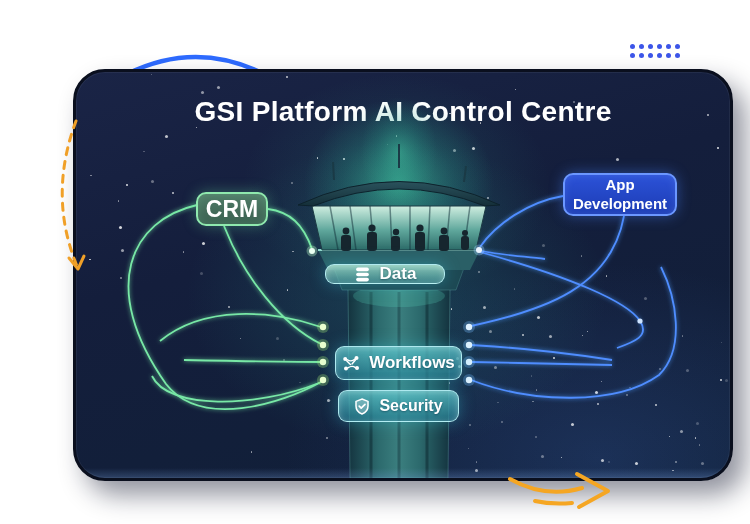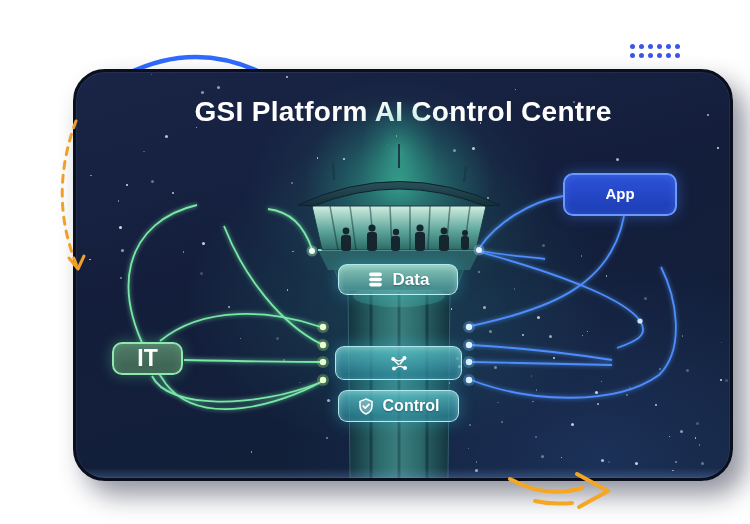--- a/index.html
+++ b/index.html
@@ -317,32 +317,33 @@
         <circle cx="393" cy="290" r="6" fill="rgba(120,190,255,.3)"></circle>
           <circle cx="393" cy="290" r="3.2" fill="#dff2ff"></circle>
         <circle cx="393" cy="308" r="6" fill="rgba(120,190,255,.3)"></circle>
           <circle cx="393" cy="308" r="3.2" fill="#dff2ff"></circle>
         <circle cx="403" cy="178" r="5.5" fill="rgba(160,210,255,.35)"></circle>
           <circle cx="403" cy="178" r="3" fill="#eaf4ff"></circle>
         <circle cx="564" cy="249" r="2.6" fill="#cfe4ff"></circle>
       </g>
     </svg>
 
-
-    <div class="node green" style="left:36px;top:270px;width:71px;height:33px;font-size:23px;">
-      <span>IT</span>
+    <div class="node green" style="left:120px;top:120px;width:72px;height:34px;font-size:23px;">
+      <span>CRM</span>
     </div>
+
 
     <div class="node blue" style="left:487px;top:101px;width:114px;height:43px;font-size:15px;line-height:1.25;flex-direction:column;">
       <span>App</span>
+      <span>Development</span>
     </div>
 
 
 
-    <div class="pill light" style="left:262px;top:192px;width:120px;height:31px;">
+    <div class="pill light" style="left:249px;top:192px;width:120px;height:20px;">
       <span class="icon">
         <svg width="17" height="17" viewBox="0 0 16 16" fill="#fff">
           <rect x="2" y="1.5" width="12" height="3.4" rx="1.7"></rect>
           <rect x="2" y="6.3" width="12" height="3.4" rx="1.7"></rect>
           <rect x="2" y="11.1" width="12" height="3.4" rx="1.7"></rect>
         </svg>
       </span>
       <span>Data</span>
     </div>
 
@@ -352,30 +353,31 @@
         <svg width="18" height="17" viewBox="0 0 18 17" fill="none" stroke="#fff" stroke-width="1.4" stroke-linecap="round">
           <circle cx="3.2" cy="4" r="2" fill="#fff" stroke="none"></circle>
           <circle cx="14.5" cy="3" r="2" fill="#fff" stroke="none"></circle>
           <circle cx="4" cy="13.5" r="2" fill="#fff" stroke="none"></circle>
           <circle cx="15" cy="13" r="2" fill="#fff" stroke="none"></circle>
           <path d="M5,4.6 C8,6.5 11,6 13,4"></path>
           <path d="M5.8,12.8 C9,10.8 12,11.5 13.4,12.6"></path>
           <path d="M4.6,5.8 L8.4,9.6 M13.6,4.8 L10,9"></path>
         </svg>
       </span>
+      <span>Workflows</span>
     </div>
 
     <div class="pill" style="left:262px;top:318px;width:121px;height:32px;font-size:16px;">
       <span class="icon">
         <svg width="16" height="17" viewBox="0 0 16 17" fill="none">
           <path d="M8,1 L14,3.4 V8 C14,12 11.2,14.8 8,16 C4.8,14.8 2,12 2,8 V3.4 Z" fill="rgba(255,255,255,.25)" stroke="#fff" stroke-width="1.5"></path>
           <path d="M5.2,8.2 L7.2,10.2 L11,6.4" stroke="#fff" stroke-width="1.7" fill="none" stroke-linecap="round" stroke-linejoin="round"></path>
         </svg>
       </span>
-      <span>Control</span>
+      <span>Security</span>
     </div>
   </div>
 
   <div class="dot-grid">
     <i></i>
       <i></i>
       <i></i>
       <i></i>
       <i></i>
       <i></i>

